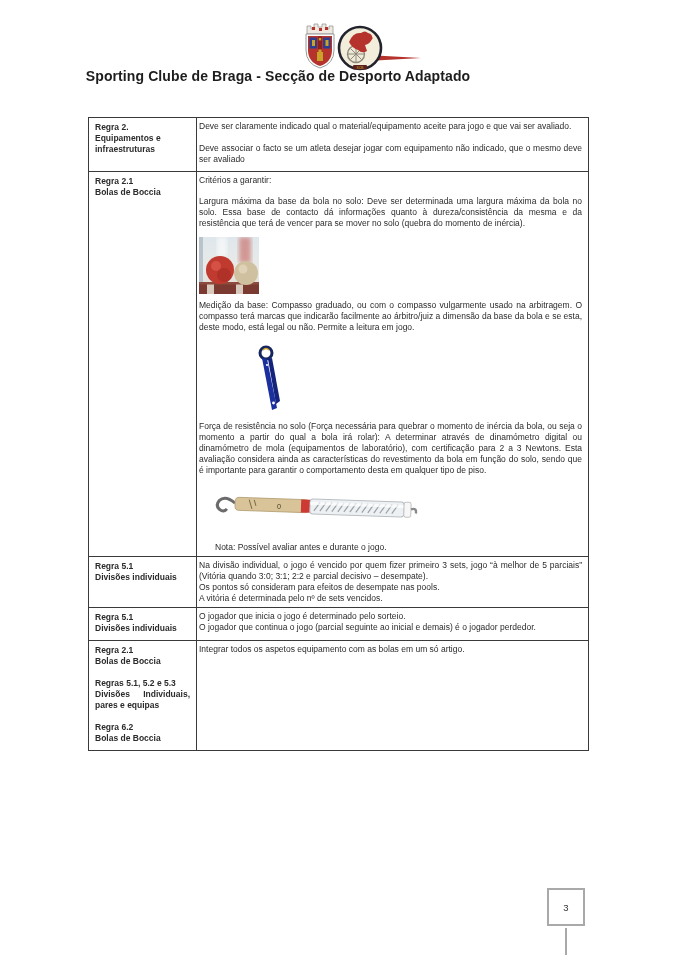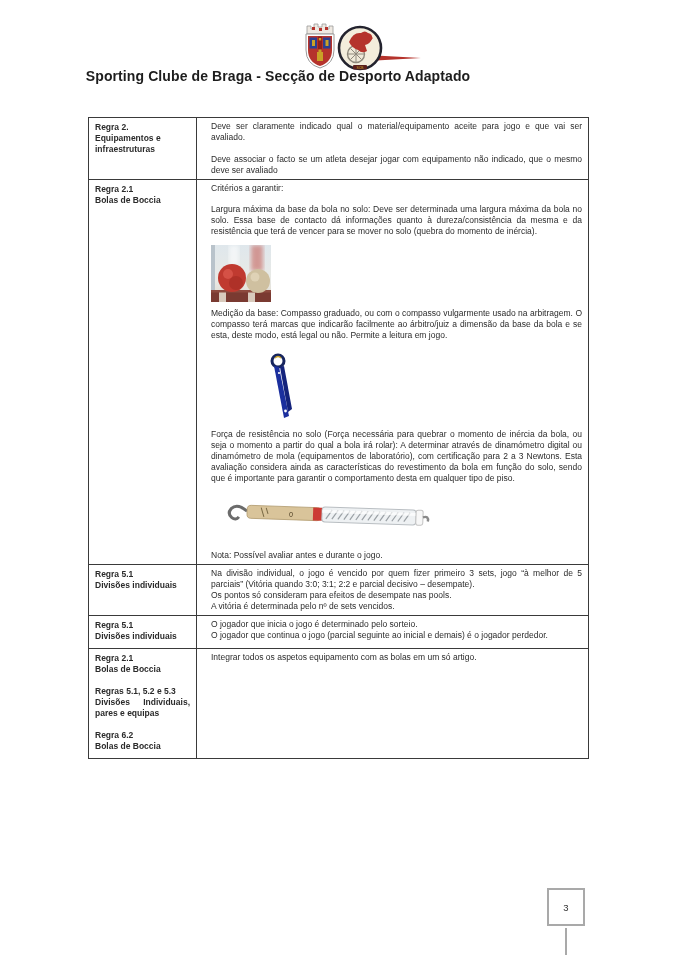--- a/index.html
+++ b/index.html
@@ -26,24 +26,24 @@
     font-size:8.5px;line-height:11px;
   }
   table.rules th{
     background:#e9e9e9;vertical-align:middle;text-align:center;
     font-size:9px;font-weight:bold;padding:4px;
   }
   td.rule-cell{
     font-weight:bold;font-size:8.8px;line-height:12px;
     padding:4px 6px;text-align:justify;
   }
-  td.content-cell{padding:3px 6px 3px 14px;text-align:justify;}
+  td.content-cell{padding:3px 6px 3px 2px;text-align:justify;}
   .preline{white-space:pre-line;}
   .para{margin:0 0 8px 0;}
-  .para:last-child{margin-bottom:0;}
+  .para:last-child{margin-bottom:0;margin-left:16px;}
   .mb10{margin-bottom:10px;} .mb12{margin-bottom:12px;}
   .fig{display:block;}
   .fig-balls{margin:2px 0 6px 0;}
   .fig-compass{margin:2px 0 4px 46px;}
   .fig-dynamo{margin:4px 0 12px 12px;}
   
   .page-box{
     position:absolute;left:547px;top:888px;width:34px;height:34px;
     border:2px solid #a9a9a9;display:flex;align-items:center;justify-content:center;
     font-size:9.5px;color:#333;

